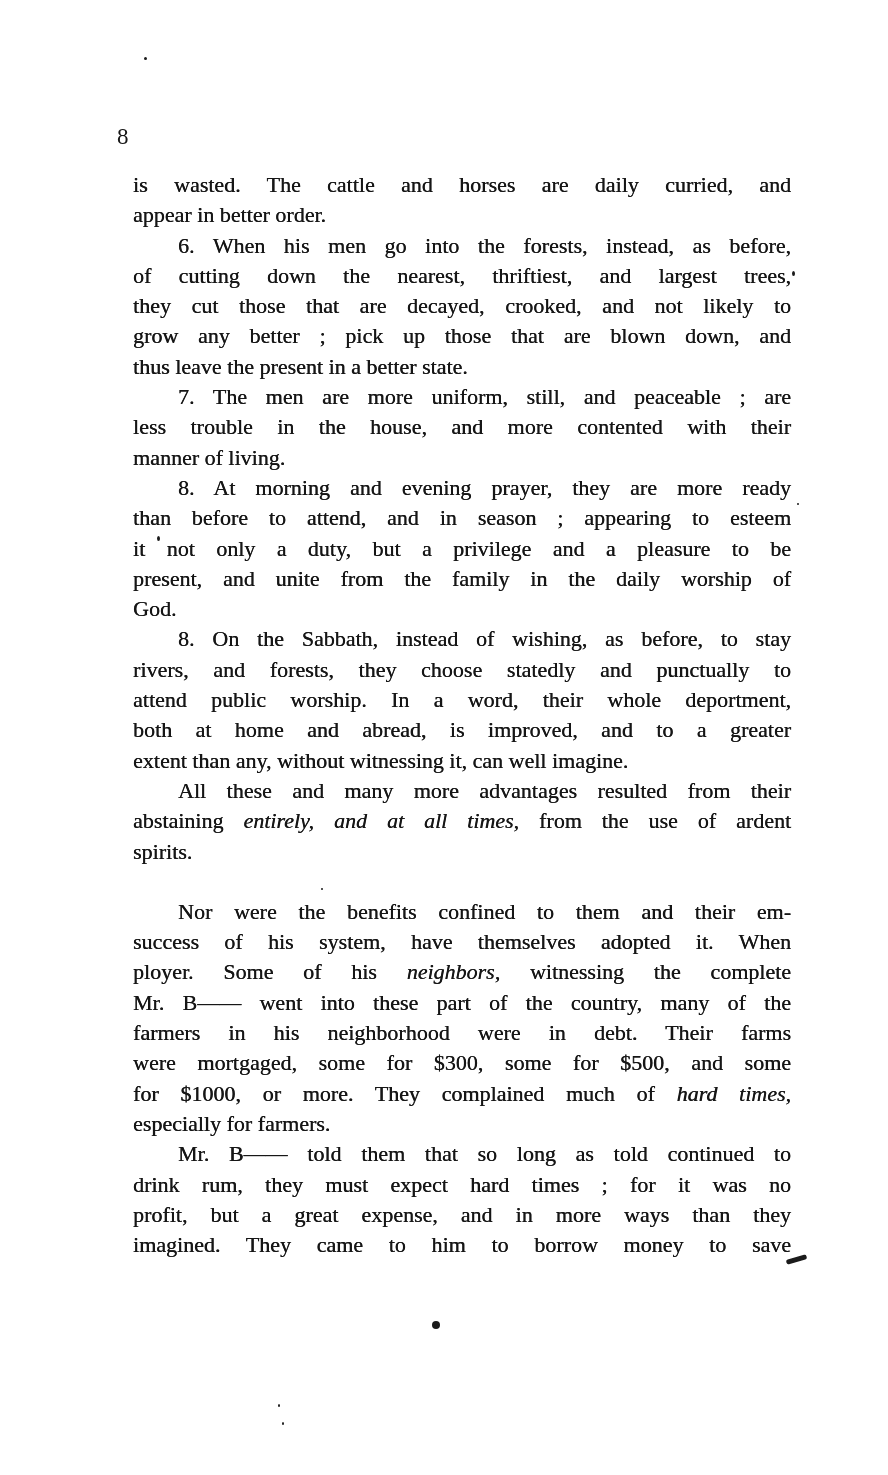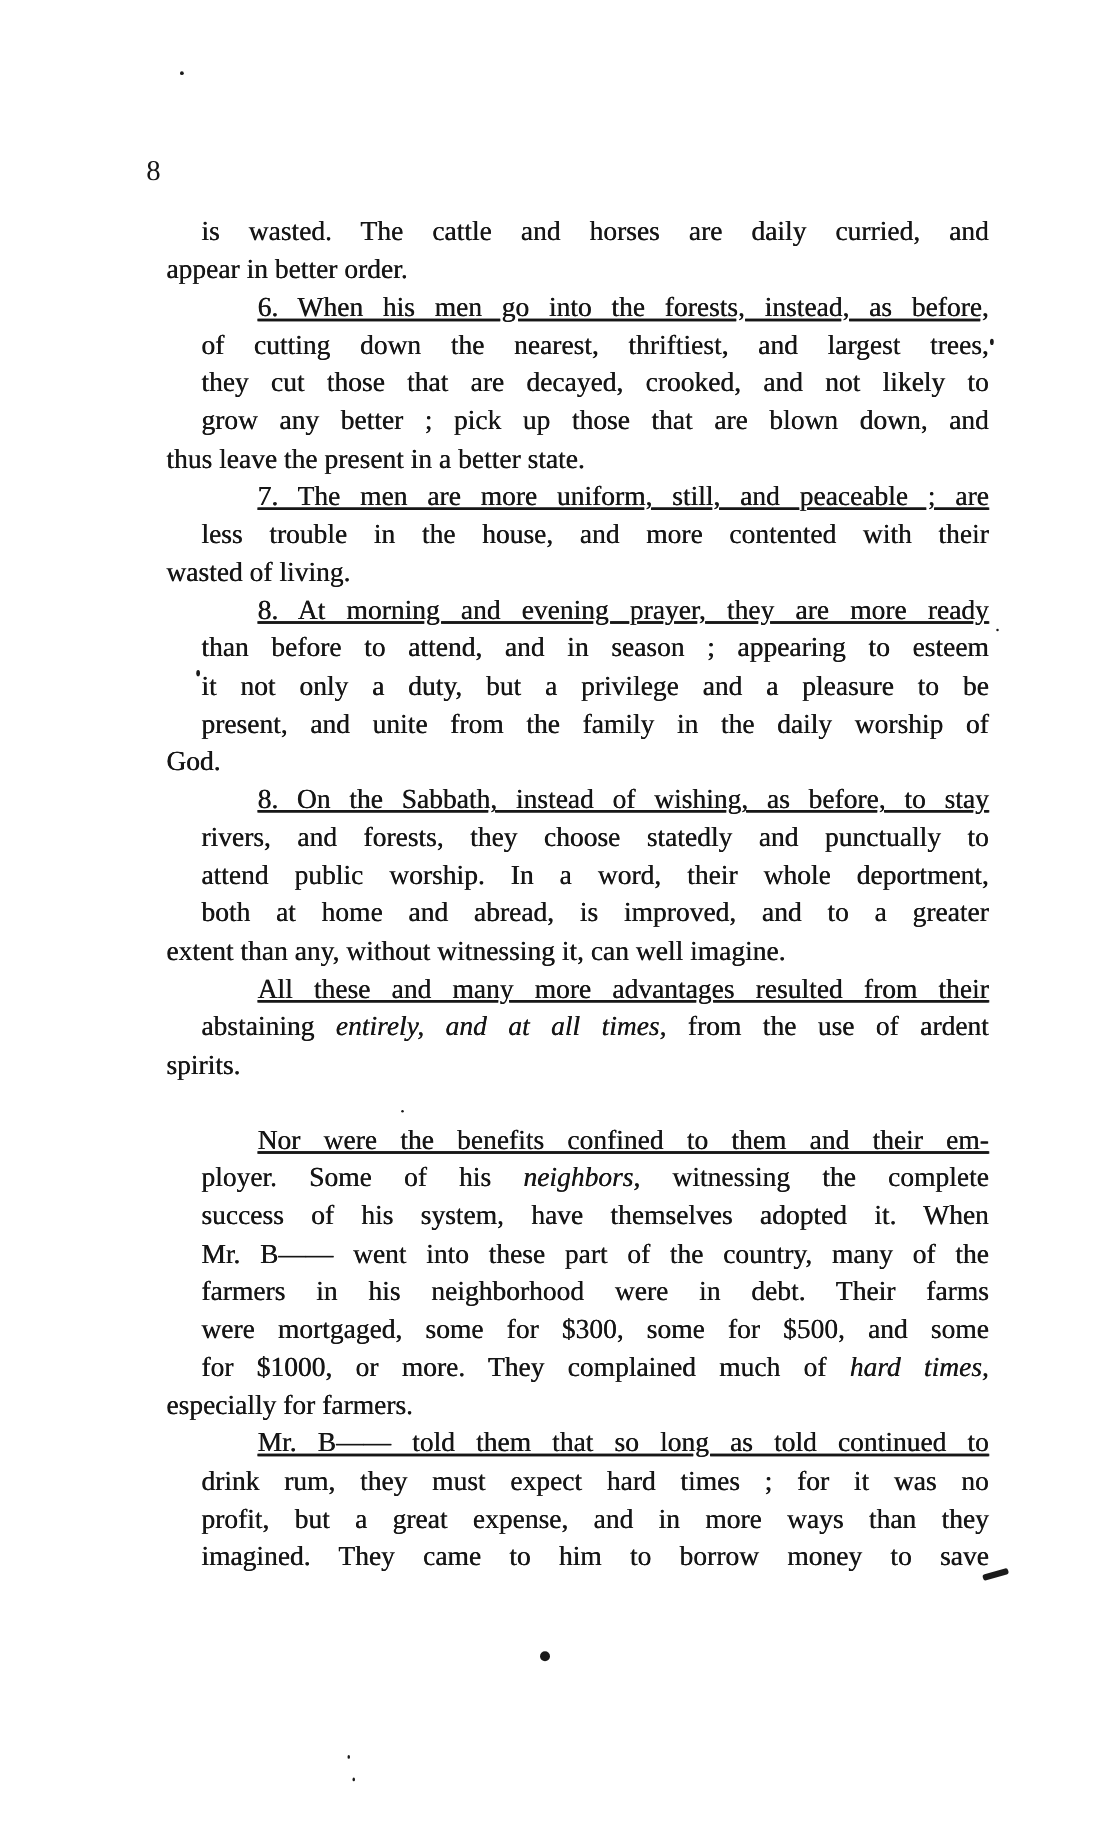--- a/index.html
+++ b/index.html
@@ -38,26 +38,26 @@
     position: absolute;
     left: 133px;
     top: 170px;
     width: 658px;
     font-size: 22px;
     line-height: 30.3px;
     text-shadow: 0.3px 0 0 currentColor;
   }
   .para { margin: 0; }
   .para.gap { margin-top: 30px; }
-  .para.indent .line:first-child { text-indent: 45px; text-decoration: underline; }
+  .para.indent .line:first-child { text-indent: 45px; }
   .line {
     text-align: justify;
     text-align-last: left;
   }
-  .line.jl { text-align-last: justify; margin-left: 28px; }
+  .line.jl { text-align-last: justify; }
   .it { font-style: italic; }
   .artifact {
     position: absolute;
     background: #1b1b1b;
   }
   .artifact.dot { border-radius: 50%; }
   .artifact.mark { border-radius: 2px; }
 </style>
 </head>
 <body>
@@ -72,21 +72,21 @@
       <div class="para indent">
         <div class="line jl"><span>6. When his men go into the forests, instead, as before,</span></div>
         <div class="line jl"><span>of cutting down the nearest, thriftiest, and largest trees,</span></div>
         <div class="line jl"><span>they cut those that are decayed, crooked, and not likely to</span></div>
         <div class="line jl"><span>grow any better ; pick up those that are blown down, and</span></div>
         <div class="line"><span>thus leave the present in a better state.</span></div>
       </div>
       <div class="para indent">
         <div class="line jl"><span>7. The men are more uniform, still, and peaceable ; are</span></div>
         <div class="line jl"><span>less trouble in the house, and more contented with their</span></div>
-        <div class="line"><span>wasted of living.</span></div>
+        <div class="line"><span>manner of living.</span></div>
       </div>
       <div class="para indent">
         <div class="line jl"><span>8. At morning and evening prayer, they are more ready</span></div>
         <div class="line jl"><span>than before to attend, and in season ; appearing to esteem</span></div>
         <div class="line jl"><span>it not only a duty, but a privilege and a pleasure to be</span></div>
         <div class="line jl"><span>present, and unite from the family in the daily worship of</span></div>
         <div class="line"><span>God.</span></div>
       </div>
       <div class="para indent">
         <div class="line jl"><span>8. On the Sabbath, instead of wishing, as before, to stay</span></div>
@@ -95,22 +95,22 @@
         <div class="line jl"><span>both at home and abread, is improved, and to a greater</span></div>
         <div class="line"><span>extent than any, without witnessing it, can well imagine.</span></div>
       </div>
       <div class="para indent">
         <div class="line jl"><span>All these and many more advantages resulted from their</span></div>
         <div class="line jl"><span>abstaining </span><span class="it">entirely, and at all times,</span><span> from the use of ardent</span></div>
         <div class="line"><span>spirits.</span></div>
       </div>
       <div class="para indent gap">
         <div class="line jl"><span>Nor were the benefits confined to them and their em-</span></div>
+        <div class="line jl"><span>success of his system, have themselves adopted it. When</span></div>
         <div class="line jl"><span>ployer. Some of his </span><span class="it">neighbors,</span><span> witnessing the complete</span></div>
-        <div class="line jl"><span>success of his system, have themselves adopted it. When</span></div>
         <div class="line jl"><span>Mr. B—— went into these part of the country, many of the</span></div>
         <div class="line jl"><span>farmers in his neighborhood were in debt. Their farms</span></div>
         <div class="line jl"><span>were mortgaged, some for $300, some for $500, and some</span></div>
         <div class="line jl"><span>for $1000, or more. They complained much of </span><span class="it">hard times,</span></div>
         <div class="line"><span>especially for farmers.</span></div>
       </div>
       <div class="para indent">
         <div class="line jl"><span>Mr. B—— told them that so long as told continued to</span></div>
         <div class="line jl"><span>drink rum, they must expect hard times ; for it was no</span></div>
         <div class="line jl"><span>profit, but a great expense, and in more ways than they</span></div>

